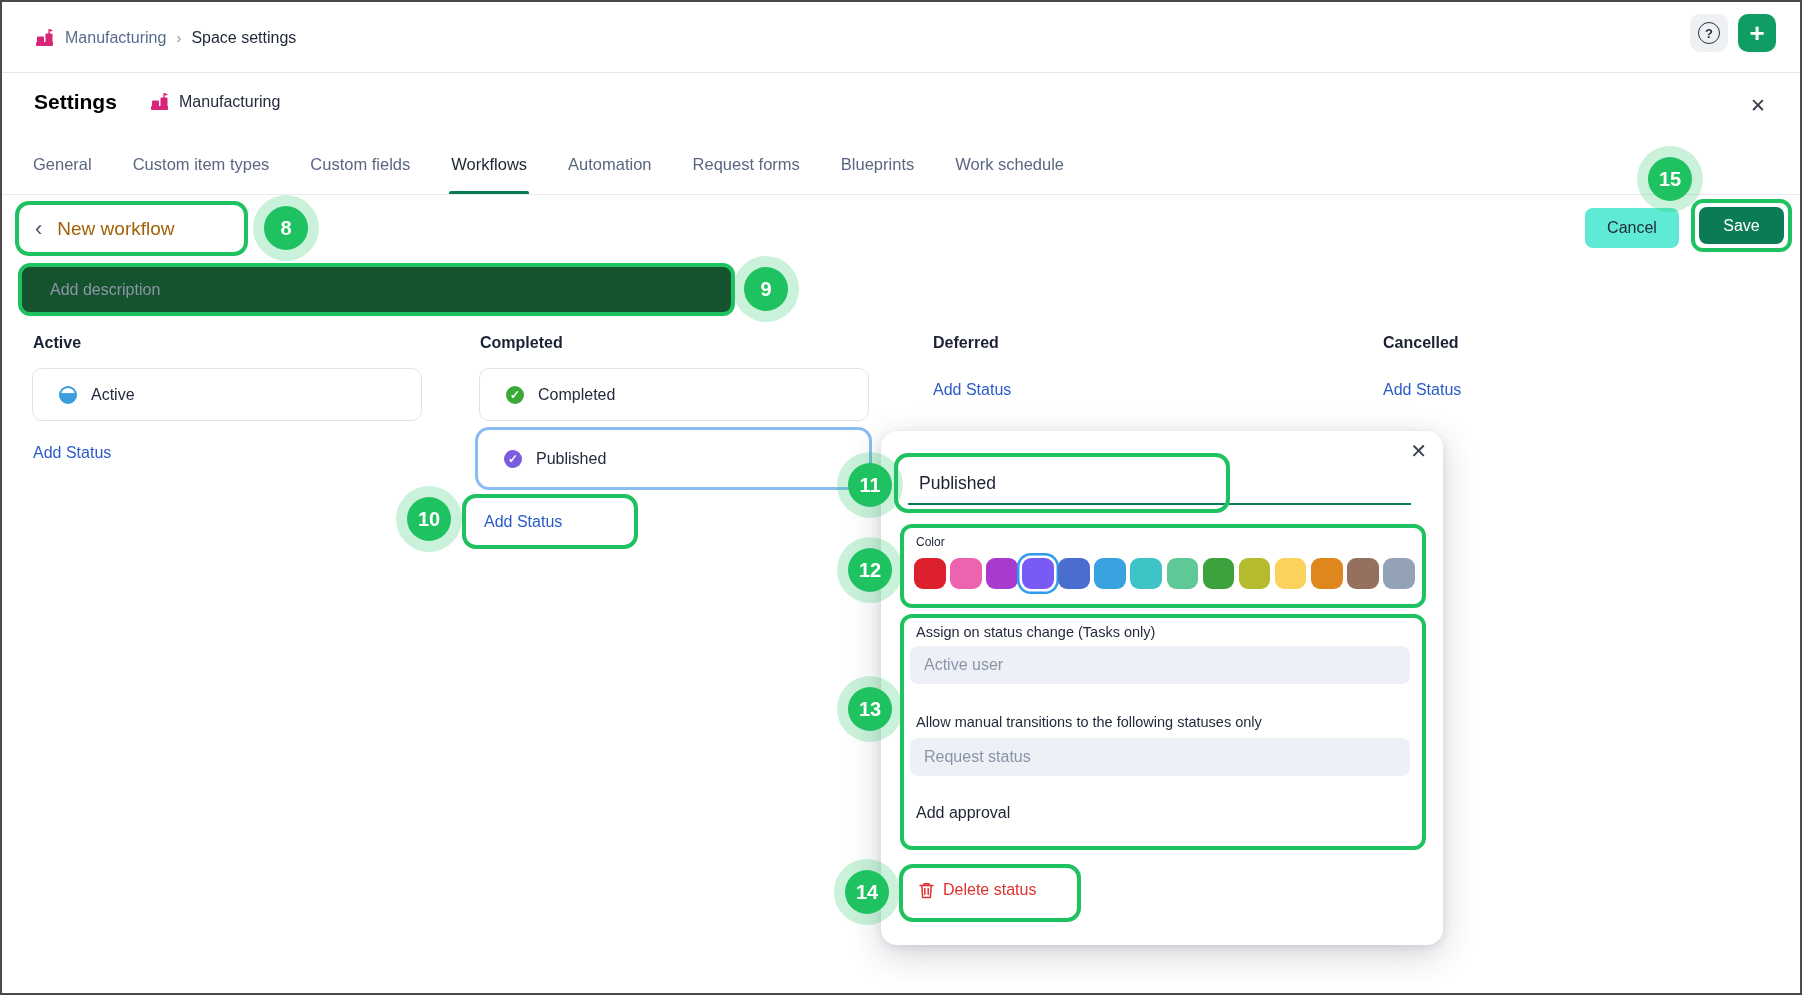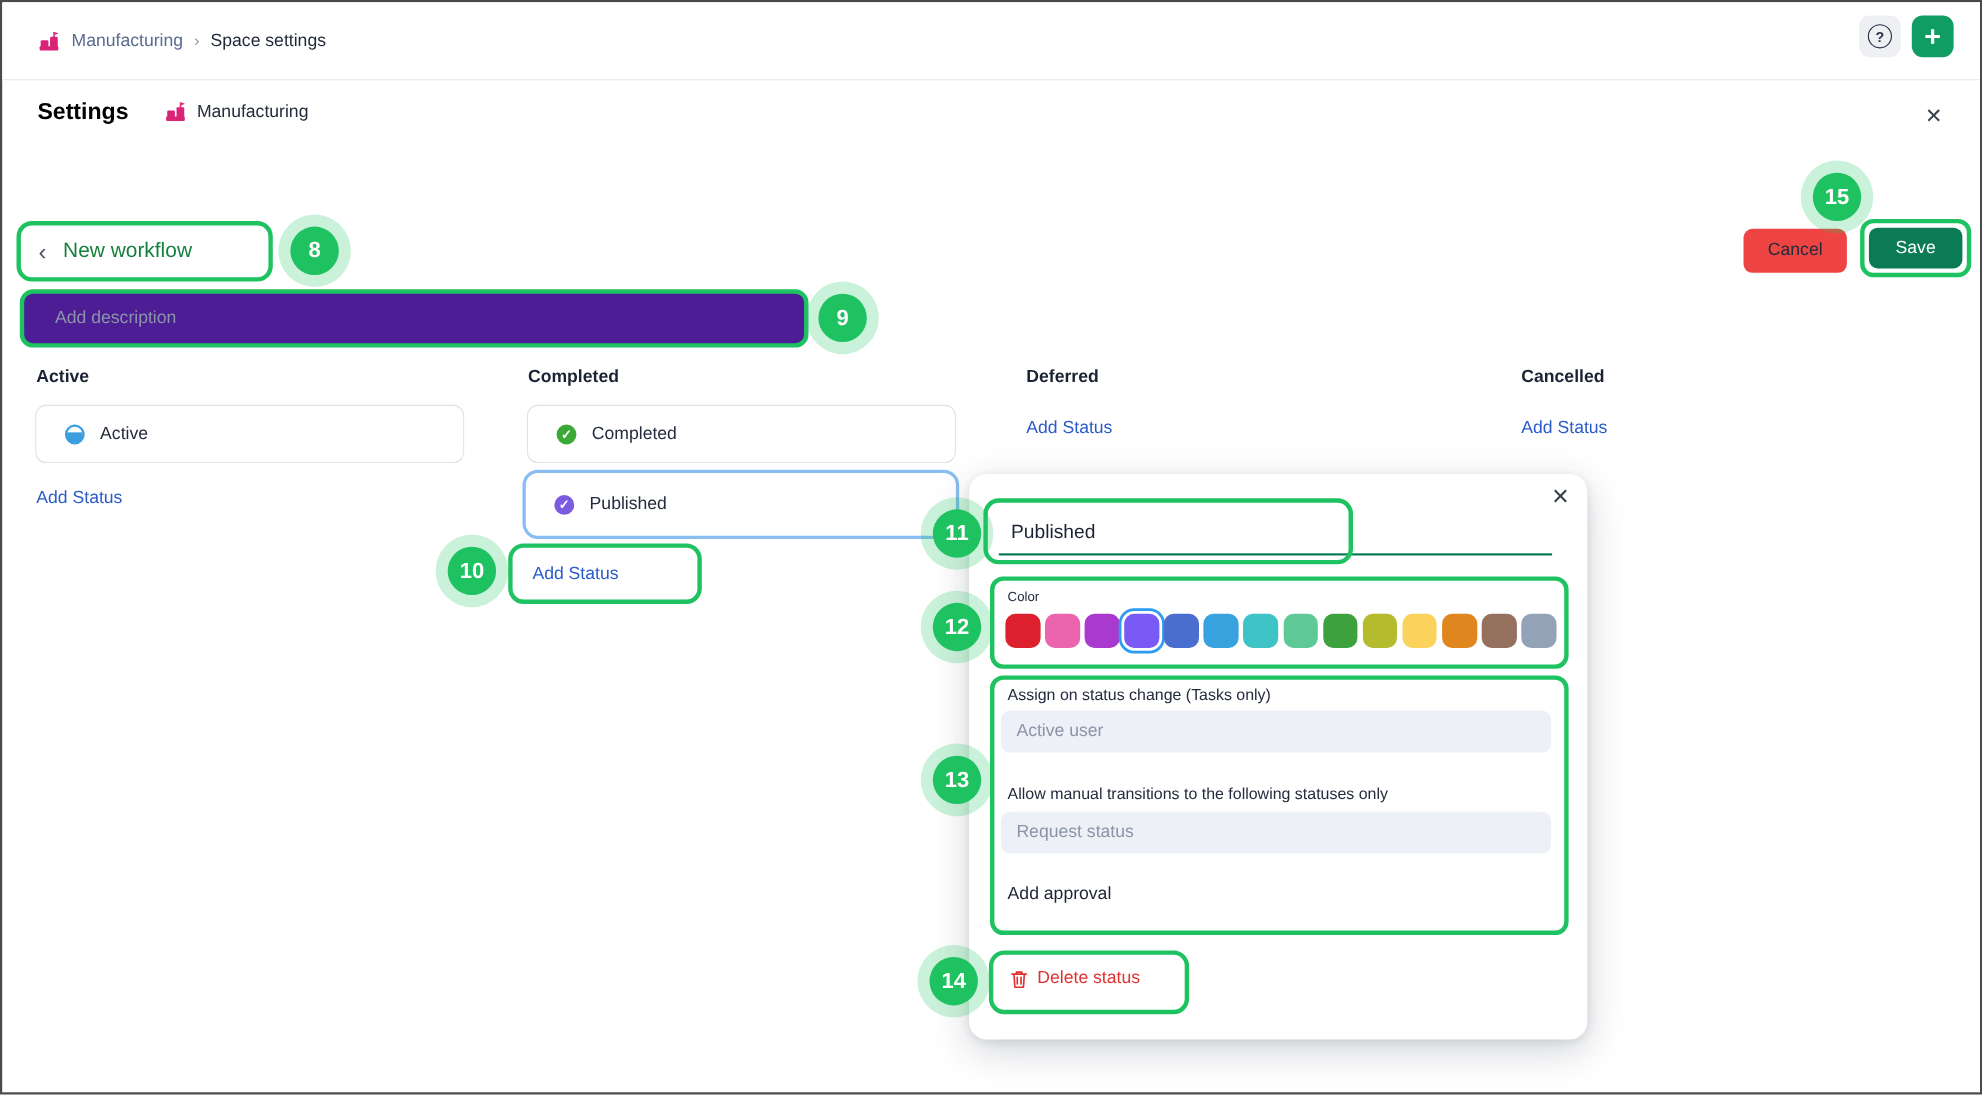--- a/index.html
+++ b/index.html
@@ -28,27 +28,27 @@
   .tab.active { color:#1c2433; font-weight:500; }
   .tab.active::after { content:""; position:absolute; left:-2px; right:-2px; bottom:0; height:3px; background:#087a55; border-radius:2px 2px 0 0; }
 
   
   .hl { position:absolute; border:4px solid #1ec261; border-radius:14px; background:transparent; pointer-events:none; z-index:9; }
   .badge { position:absolute; width:44px; height:44px; border-radius:50%; background:#1ec261; color:#fff; font-size:20px; font-weight:bold; display:flex; align-items:center; justify-content:center; box-shadow:0 0 0 11px rgba(32,196,96,0.24); z-index:11; }
 
   
   .nw-box { position:absolute; left:13px; top:199px; width:233px; height:55px; border:4px solid #1ec261; border-radius:14px; background:#fff; display:flex; align-items:center; cursor:pointer; z-index:2; }
   .nw-back { margin-left:16px; font-size:22px; color:#4a5368; cursor:pointer; line-height:1; }
-  .nw-label { margin-left:15px; font-size:19px; color:#15803d; }
-  .cancel-btn { position:absolute; left:1583px; top:206px; width:94px; height:40px; border-radius:8px; background:#ef4444; color:#222b3a; font-size:16px; display:flex; align-items:center; justify-content:center; cursor:pointer; }
+  .nw-label { margin-left:15px; font-size:19px; color:#a16207; }
+  .cancel-btn { position:absolute; left:1583px; top:206px; width:94px; height:40px; border-radius:8px; background:#5eead4; color:#222b3a; font-size:16px; display:flex; align-items:center; justify-content:center; cursor:pointer; }
   .save-box { position:absolute; left:1689px; top:197px; width:101px; height:53px; border:4px solid #1ec261; border-radius:12px; background:#fff; display:flex; align-items:center; justify-content:center; z-index:2; }
   .save-btn { width:85px; height:37px; border-radius:8px; background:#0b7b56; color:#fff; font-size:16px; display:flex; align-items:center; justify-content:center; cursor:pointer; }
 
   
-  .desc-box { position:absolute; left:16px; top:261px; width:717px; height:53px; border:4px solid #1ec261; border-radius:12px; background:#4c1d95; display:flex; align-items:center; z-index:2; }
+  .desc-box { position:absolute; left:16px; top:261px; width:717px; height:53px; border:4px solid #1ec261; border-radius:12px; background:#14532d; display:flex; align-items:center; z-index:2; }
   .desc-placeholder { margin-left:28px; font-size:16px; color:#8c95a8; }
 
   
   .col-title { position:absolute; top:332px; font-size:16px; font-weight:bold; color:#1a2233; }
   .status-card { position:absolute; width:390px; height:53px; border:1.5px solid #dfe3e9; border-radius:10px; background:#fff; display:flex; align-items:center; cursor:pointer; }
   .status-card .s-label { font-size:16px; color:#242b3d; margin-left:14px; }
   .icon-active { width:18px; height:18px; margin-left:26px; border-radius:50%; border:2.5px solid #3b9ddd; background:linear-gradient(to bottom,#ffffff 0 32%,#3b9ddd 40%); }
   .icon-check { width:18px; height:18px; margin-left:26px; border-radius:50%; color:#fff; font-size:12px; font-weight:bold; display:flex; align-items:center; justify-content:center; }
   .icon-check.green { background:#3ba935; }
   .icon-check.purple { background:#7b5ce0; }
@@ -118,20 +118,30 @@
       <rect x="1" y="14" width="17" height="4" rx="1" fill="#d92577"></rect>
       <rect x="2" y="8.5" width="7" height="7" rx="1" fill="#d92577"></rect>
       <rect x="10.5" y="5.5" width="7" height="10" rx="1" fill="#d92577"></rect>
       <rect x="13.4" y="1" width="1.4" height="5" fill="#d92577"></rect>
       <path d="M14.8 1 L18 2.4 L14.8 3.8 Z" fill="#d92577"></path>
     </svg>
     <span>Manufacturing</span>
   </div>
   <div class="panel-close">✕</div>
 
+  <div class="tabs">
+      <div class="tab">General</div>
+      <div class="tab">Custom item types</div>
+      <div class="tab">Custom fields</div>
+      <div class="tab active">Workflows</div>
+      <div class="tab">Automation</div>
+      <div class="tab">Request forms</div>
+      <div class="tab">Blueprints</div>
+      <div class="tab">Work schedule</div>
+    </div>
 
   <div class="nw-box">
     <span class="nw-back">‹</span>
     <span class="nw-label">New workflow</span>
   </div>
   <div class="cancel-btn">Cancel</div>
   <div class="save-box">
     <div class="save-btn">Save</div>
   </div>
 

